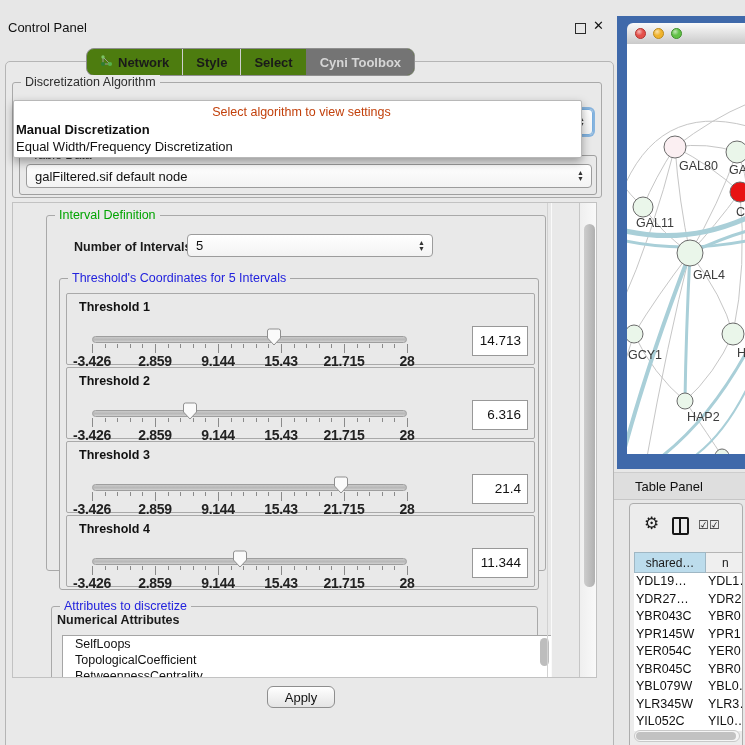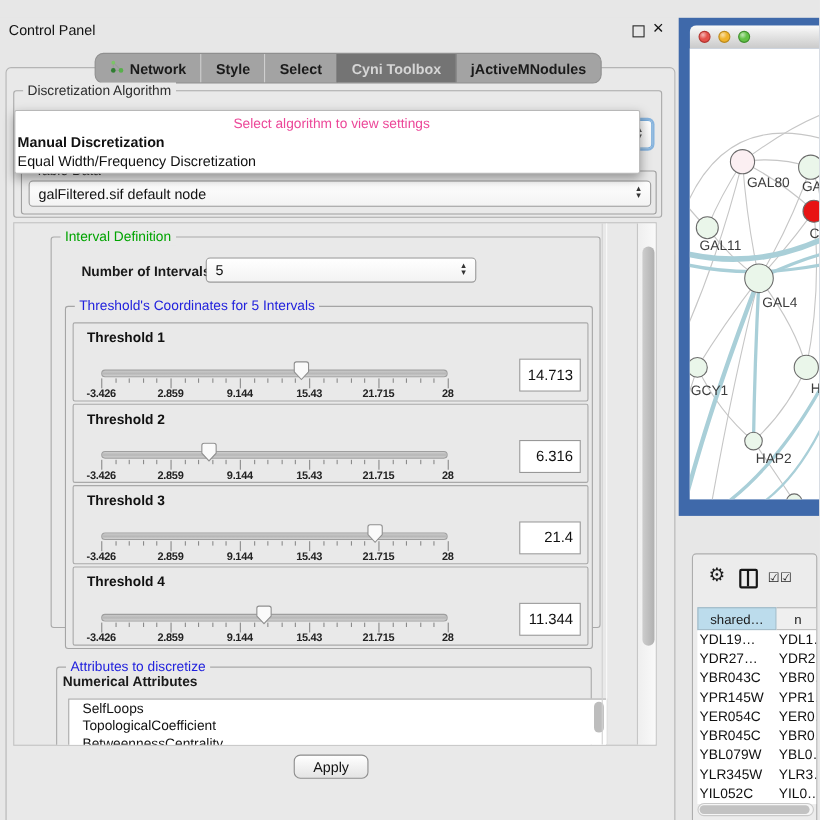--- a/index.html
+++ b/index.html
@@ -4,60 +4,60 @@
 <style>
   html,body{margin:0;padding:0;background:#e7e7e7;}
   .stage{position:relative;width:745px;height:745px;background:#e7e7e7;overflow:hidden;
          font-family:"Liberation Sans","DejaVu Sans",sans-serif;color:#1a1a1a;margin-top:16px;}
   
   .cp-title{position:absolute;left:8px;top:4px;font-size:13px;color:#111;}
   .win-float{position:absolute;left:575px;top:7px;width:9px;height:9px;border:1.5px solid #2a2a2a;background:transparent;}
   .win-close{position:absolute;left:593px;top:2px;font-size:13px;font-weight:bold;color:#111;}
   .outer-panel{position:absolute;left:5px;top:45px;width:607px;height:688px;border:1px solid #b5b5b5;border-radius:5px;background:#e9e9e9;}
   
-  .pill{position:absolute;display:flex;align-items:stretch;background:#a3a3a3;border:1px solid #8f8f8f;border-radius:8px;overflow:hidden;}
+  .pill{position:absolute;display:flex;align-items:stretch;background:#4d7c0f;border:1px solid #8f8f8f;border-radius:8px;overflow:hidden;}
   .pill .tab{display:flex;align-items:center;gap:5px;padding:0 13px;font-size:13px;font-weight:bold;color:#1a1a1a;cursor:default;}
   .pill .tab + .tab{border-left:1px solid #cfcfcf;}
   .pill .tab.selected{background:#747474;color:#d6d6d6;border-left:1px solid #747474;}
   .pill .tab.selected + .tab{border-left:1px solid #747474;}
   #top-tab-bar{left:86px;top:32px;height:26px;}
   #bottom-tab-bar{left:147px;top:703px;height:24px;}
   
   .group{position:absolute;border:1px solid #a9a9a9;border-radius:3px;background:#e9e9e9;box-sizing:border-box;}
   .gtitle{position:absolute;top:-8px;left:8px;background:#e9e9e9;padding:0 4px;font-size:12.5px;line-height:15px;white-space:nowrap;}
   .gtitle.green{color:#00a400;}
   .gtitle.blue{color:#2222dd;}
   .gtitle.dark{color:#2e2e2e;}
   
   .combo{position:absolute;background:linear-gradient(#ffffff,#f3f3f3);border:1px solid #9c9c9c;border-radius:4px;display:flex;align-items:center;font-size:13px;color:#111;padding-left:8px;box-sizing:border-box;}
   .combo .spin{margin-left:auto;margin-right:7px;display:flex;flex-direction:column;align-items:center;color:#333;font-size:7px;line-height:6px;}
   .combo.focused{border:1px solid #79aede;box-shadow:0 0 0 2px rgba(92,157,217,.7);}
   
   .popup{position:absolute;left:13px;top:84px;width:567px;background:#fff;border:1px solid #b8b8b8;border-radius:2px;
          box-shadow:0 4px 10px rgba(0,0,0,.35);z-index:40;padding-bottom:2px;}
-  .popup .hint{text-align:center;color:#ec4899;font-size:12.5px;padding:4px 0 2px 8px;}
+  .popup .hint{text-align:center;color:#c2410c;font-size:12.5px;padding:4px 0 2px 8px;}
   .dd-opt{font-size:13px;color:#111;padding:1px 2px 1px 2px;line-height:15px;}
   .dd-opt.emph{font-weight:bold;}
   
   .viewport{position:absolute;left:12px;top:186px;width:585px;height:476px;border:1px solid #c2c2c2;background:#e9e9e9;overflow:hidden;box-sizing:border-box;}
   .inner-edge{position:absolute;left:534px;top:0;bottom:0;width:3px;border-left:1px solid #d2d2d2;border-right:1px solid #fafafa;}
   .vsb-track{position:absolute;left:566px;top:0;width:19px;height:474px;background:linear-gradient(90deg,#efefef,#fbfbfb);border-left:1px solid #c6c6c6;}
   .vsb-thumb{position:absolute;left:3.5px;width:11px;border-radius:6px;background:linear-gradient(90deg,#cdcdcd,#b0b0b0);}
   
   .thr-panel{position:absolute;left:6px;width:467px;height:70px;border:1px solid #a9a9a9;background:#e9e9e9;border-radius:2px;}
   .thr-label{position:absolute;left:12px;top:6px;font-weight:bold;font-size:12.5px;color:#111;}
   .slider{position:absolute;left:25px;top:34px;width:315px;height:38px;}
   .track{position:absolute;left:0;right:0;top:8px;height:7px;border:1px solid #9e9e9e;border-radius:4px;
          background:linear-gradient(#c9c9c9,#b7b7b7 55%,#d2d2d2);box-sizing:border-box;}
   .thumb{position:absolute;top:0;width:16px;height:18px;z-index:3;}
   .ticks{position:absolute;left:0;right:0;top:16px;height:10px;}
   .tick{position:absolute;top:0;width:1px;background:#8a8a8a;}
   .tick.major{height:9px;}
   .tick.minor{height:4px;}
-  .ticklabels{position:absolute;left:0;right:0;top:25px;height:12px;font-size:10px;font-weight:bold;color:#222;}
+  .ticklabels{position:absolute;left:0;right:0;top:25px;height:12px;font-size:14px;font-weight:bold;color:#222;}
   .ticklabels span{position:absolute;transform:translateX(-50%);white-space:nowrap;letter-spacing:-0.3px;}
   .valbox{position:absolute;left:405px;top:32px;width:56px;height:30px;background:#fff;border:1px solid #989898;
           font-size:13.5px;color:#111;text-align:right;line-height:28px;padding-right:6px;box-sizing:border-box;}
   
   .attr-list{position:absolute;background:#fff;border:1px solid #a5a5a5;overflow:hidden;box-sizing:border-box;}
   .attr-item{font-size:12.5px;color:#111;line-height:16px;padding-left:12px;white-space:nowrap;}
   .list-sb{position:absolute;right:2px;top:2px;width:9px;height:28px;border-radius:5px;background:#bdbdbd;}
   
   .btn{position:absolute;background:linear-gradient(#ffffff,#e4e4e4);border:1px solid #8e8e8e;border-radius:6px;
        font-size:13px;color:#111;display:flex;align-items:center;justify-content:center;box-sizing:border-box;}
@@ -108,23 +108,20 @@
         <span>Network</span>
       </div>
       <div class="tab">
         <span>Style</span>
       </div>
       <div class="tab">
         <span>Select</span>
       </div>
       <div class="tab selected">
         <span>Cyni Toolbox</span>
-      </div>
-      <div class="tab">
-        <span>jActiveMNodules</span>
       </div>
     </div>
 
   <div class="group" style="left:12px;top:66px;width:590px;height:116px;">
     <span class="gtitle dark">Discretization Algorithm</span>
 
     <div class="combo focused" style="left:8px;top:26px;width:572px;height:26px;z-index:1;">
       <span class="spin">
           <span>▲</span>
           <span>▼</span>
@@ -428,20 +425,23 @@
           <text x="109" y="172" class="net-label">C</text>
           <text x="9" y="183" class="net-label">GAL11</text>
           <text x="66" y="235" class="net-label">GAL4</text>
           <text x="1" y="315" class="net-label">GCY1</text>
           <text x="110" y="313" class="net-label">H</text>
           <text x="60" y="377" class="net-label">HAP2</text>
         </svg>
     </div>
   </div>
 
+  <div class="tp-band">
+    <div class="tp-title">Table Panel</div>
+  </div>
   <div class="tp-panel">
     <span class="gear">⚙</span>
     <span class="colicon">
         <span class="mid"></span>
       </span>
     <span class="cbicon" style="left:68px;">☑</span>
     <span class="cbicon" style="left:79px;">☑</span>
     <div class="thead th1">
       <span>shared…</span>
     </div>

